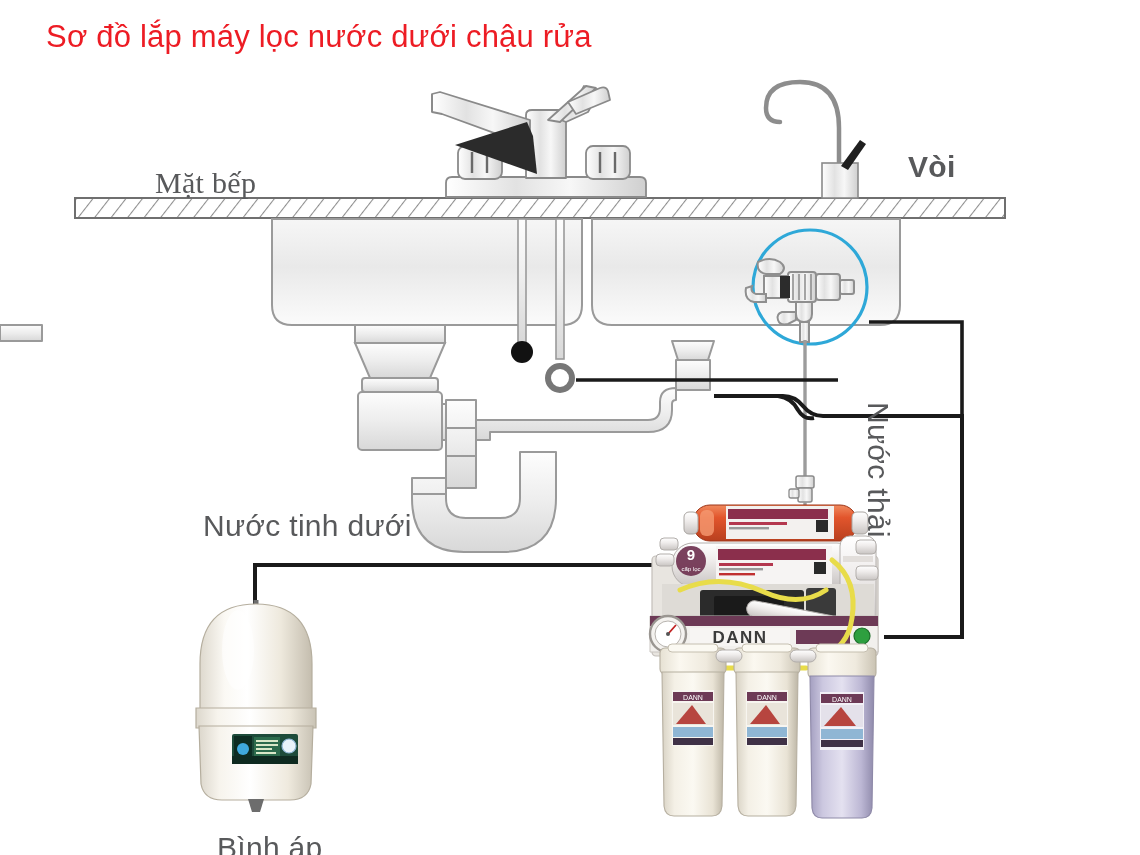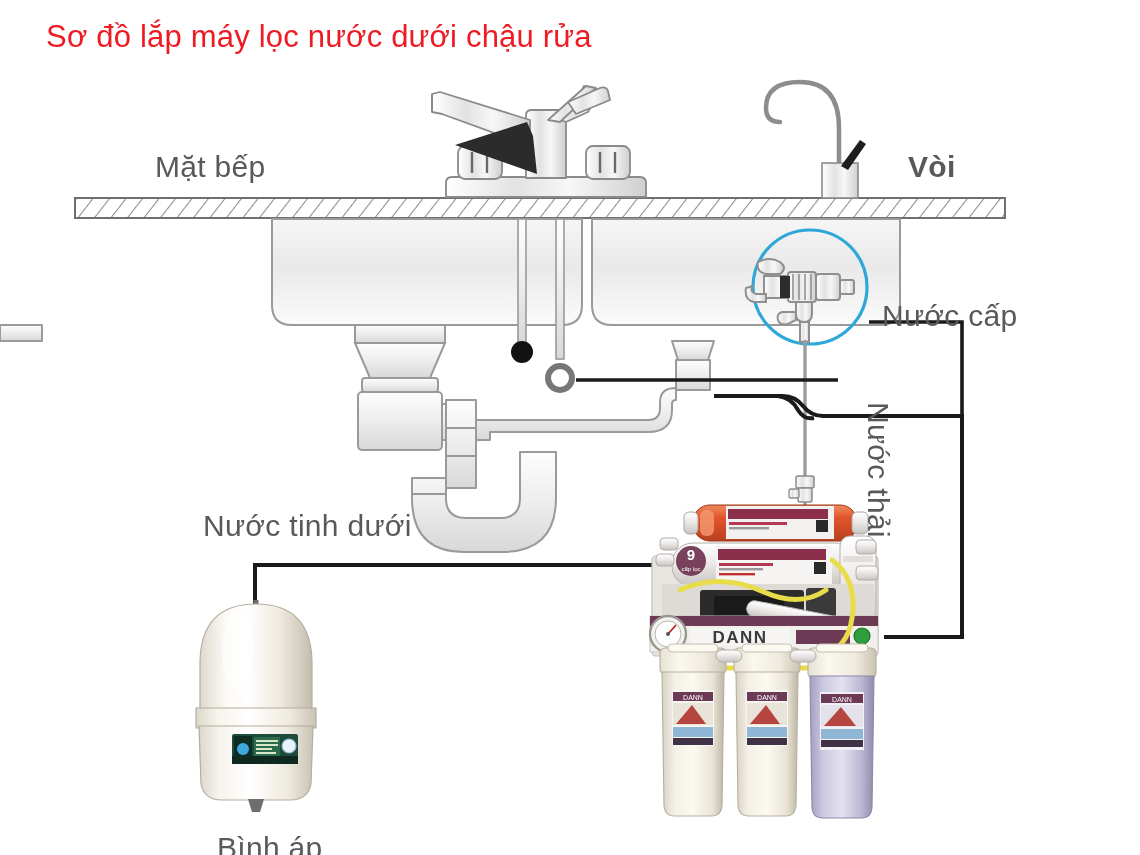--- a/index.html
+++ b/index.html
@@ -37,21 +37,21 @@
     position: absolute;
     left: 46px;
     top: 20px;
     font-size: 31px;
     color: #ed1c24;
     white-space: nowrap;
     letter-spacing: 0.2px;
     line-height: 1.1;
     text-align: center;
   }
-  #label-counter   { left: 155px; top: 152px; }
+  #label-counter   { left: 155px; top: 168px; font-family: Liberation Serif, serif; }
   #label-faucet    { left: 908px; top: 152px; font-weight: bold; }
   #label-feed      { left: 882px; top: 301px; }
   #label-pure      { left: 203px; top: 511px; }
   #label-tank      { left: 217px; top: 826px; margin-top: 7px; }
   #label-drain {
     left: 893px;
     top: 402px;
     transform-origin: left top;
     transform: rotate(90deg);
   }
@@ -413,18 +413,17 @@
     <g>
       <path d="M778,396 Q792,398 798,410 Q804,420 814,418" fill="none" stroke="#1a1a1a" stroke-width="4"></path>
     </g>
 
   </svg>
 
   <div id="page-title">Sơ đồ lắp máy lọc nước dưới chậu rửa</div>
 
   <div class="label" id="label-counter">Mặt bếp</div>
   <div class="label" id="label-faucet">Vòi</div>
-  <div class="label" id="label-feed">Nước cấp</div>
   <div class="label" id="label-drain">Nước thải</div>
   <div class="label" id="label-pure">Nước tinh dưới</div>
   <div class="label" id="label-tank">Bình áp</div>
 
 </div>
 
 </body></html>

